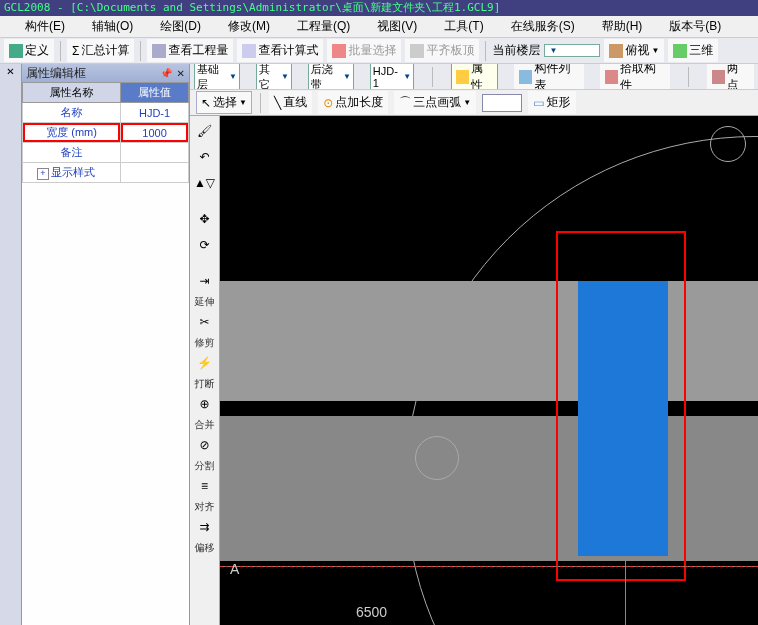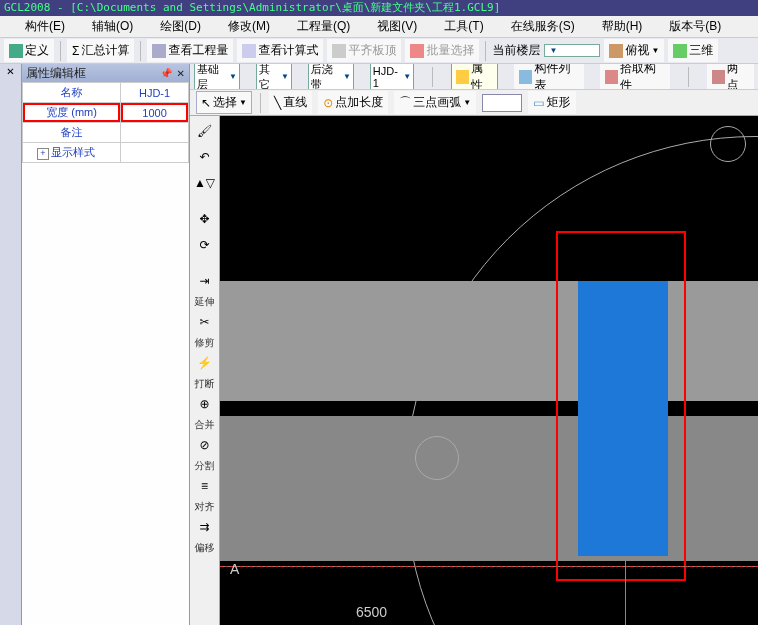--- a/index.html
+++ b/index.html
@@ -73,26 +73,26 @@
   <div class="sep"></div>
   <div class="tbtn">
     <span class="icon-sq" style="background:#aac;"></span>
     <span>查看工程量</span>
   </div>
   <div class="tbtn">
     <span class="icon-sq" style="background:#cce;"></span>
     <span>查看计算式</span>
   </div>
   <div class="tbtn" style="color:#999;">
+    <span class="icon-sq" style="background:#e88;"></span>
+    <span>批量选择</span>
+  </div>
+  <div class="tbtn" style="color:#999;">
     <span class="icon-sq" style="background:#ccc;"></span>
     <span>平齐板顶</span>
-  </div>
-  <div class="tbtn" style="color:#999;">
-    <span class="icon-sq" style="background:#e88;"></span>
-    <span>批量选择</span>
   </div>
   <div class="sep"></div>
   <span>当前楼层</span>
   <div class="combo" style="width:56px;">
     <span></span>
       <span class="arrow">▼</span>
   </div>
   <div class="tbtn">
     <span class="icon-sq" style="background:#c96;"></span>
     <span>俯视</span>
@@ -112,20 +112,24 @@
   <div class="proppanel">
     <div class="prophdr">
       <span>属性编辑框</span>
       <div class="btns">
         <span style="font-size:10px;">📌</span>
         <span style="font-size:10px;">✕</span>
       </div>
     </div>
     <table class="proptable">
       <tbody>
+          <tr>
+        <th>属性名称</th>
+        <th class="active">属性值</th>
+      </tr>
       <tr>
         <td>名称</td>
         <td>HJD-1</td>
       </tr>
       <tr class="redbox">
         <td>宽度 (mm)</td>
         <td>1000</td>
       </tr>
       <tr>
         <td>备注</td>

